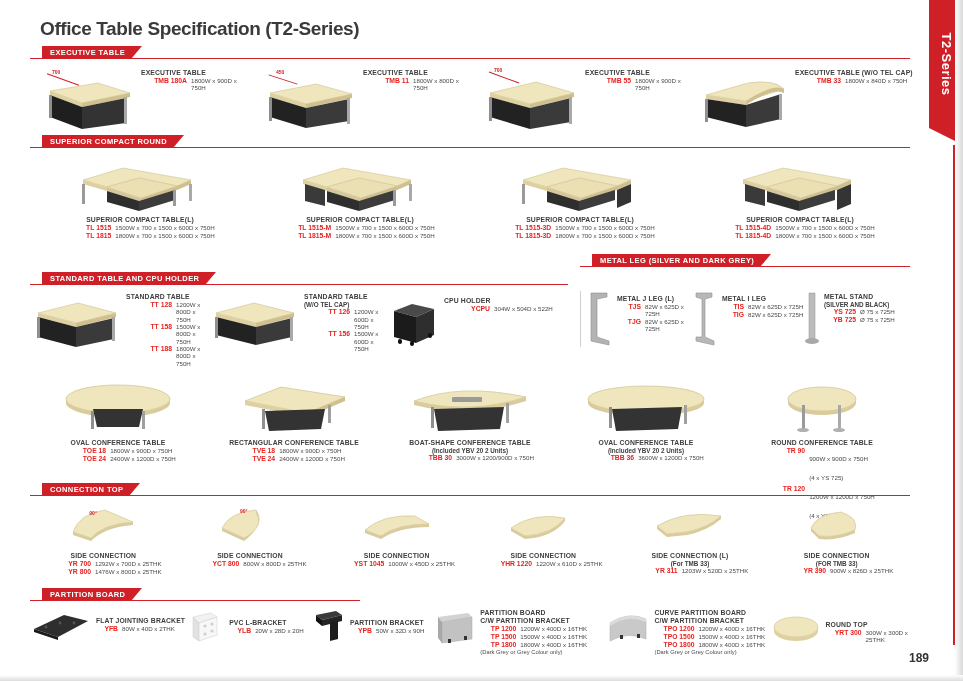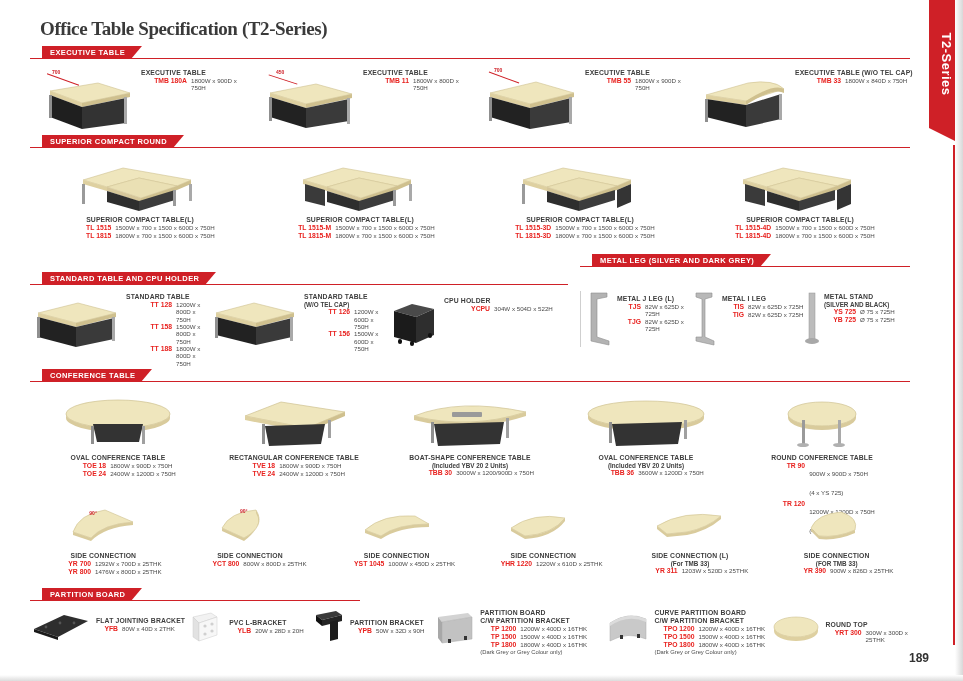--- a/index.html
+++ b/index.html
@@ -24,21 +24,21 @@
     position: absolute; left: 0; bottom: 0; height: 6px; width: 963px;
     background: linear-gradient(to bottom, #ffffff, #dcdcdc);
   }
   .content {
     position: absolute; left: 30px; top: 12px;
     width: 880px; height: 655px;
   }
   .page-title {
     font-size: 19px; font-weight: bold; color: #3a3a3a;
     letter-spacing: -0.4px; margin: 6px 0 6px 10px;
-    font-family: Liberation Serif, serif;
+    font-family: Liberation Sans, sans-serif;
   }
   
   .section {
     position: relative;
     margin-top: 2px;
   }
   .sec-head {
     position: relative; height: 13px;
     border-bottom: 1.6px solid #cf2027;
     margin-bottom: 2px;
@@ -495,23 +495,20 @@
             <div class="rowline">
               <span class="code" style="min-width:32px;">YB 725</span>
               <span class="dim">Ø 75 x 725H</span>
             </div>
           </div>
         </div>
       </div>
     </div>
 
     <div class="section">
-      <div class="sec-head">
-        <div class="tag">CONFERENCE TABLE</div>
-      </div>
       <div class="row" style="height:112px;padding-top:6px;">
 
         <div class="grpbox" style="width:176px;align-items:center;">
           <div class="art" style="width:130px;height:62px;">
             <svg width="130" height="62" viewBox="0 0 130 62">
               <ellipse cx="65" cy="24" rx="52" ry="14" fill="#efe6bd" stroke="#cfc191" stroke-width="0.7"></ellipse>
               <path d="M13,24 A52,14 0 0 0 117,24 L117,28 A52,14 0 0 1 13,28 Z" fill="#d9cb9c"></path>
               <polygon points="40,34 90,34 86,52 44,52" fill="#333"></polygon>
               <rect x="38" y="36" width="3" height="18" fill="#8f8f8f"></rect>
               <rect x="89" y="36" width="3" height="18" fill="#a0a0a0"></rect>
@@ -621,20 +618,23 @@
                 <span class="dim">1200W x 1200D x 750H</span><br>
                 <span class="dim">(4 x YS 725)</span>
               </span>
             </div>
           </div>
         </div>
       </div>
     </div>
 
     <div class="section">
+      <div class="sec-head">
+        <div class="tag">CONNECTION TOP</div>
+      </div>
       <div class="row" style="height:88px;padding-top:6px;">
 
         <div class="grpbox" style="width:147px;align-items:center;">
           <div class="art" style="width:80px;height:46px;">
             <div class="dimtag" style="left:26px;top:6px;">90°</div>
             <svg width="80" height="46" viewBox="0 0 80 46">
               <path d="M10,28 Q16,10 42,6 L70,18 Q40,20 28,34 Z" fill="#efe6bd" stroke="#cfc191" stroke-width="0.6"></path>
               <path d="M10,28 L28,34 Q40,20 70,18 L70,21 Q42,23 28,37 L10,31 Z" fill="#d9cb9c"></path>
             </svg>
           </div>

